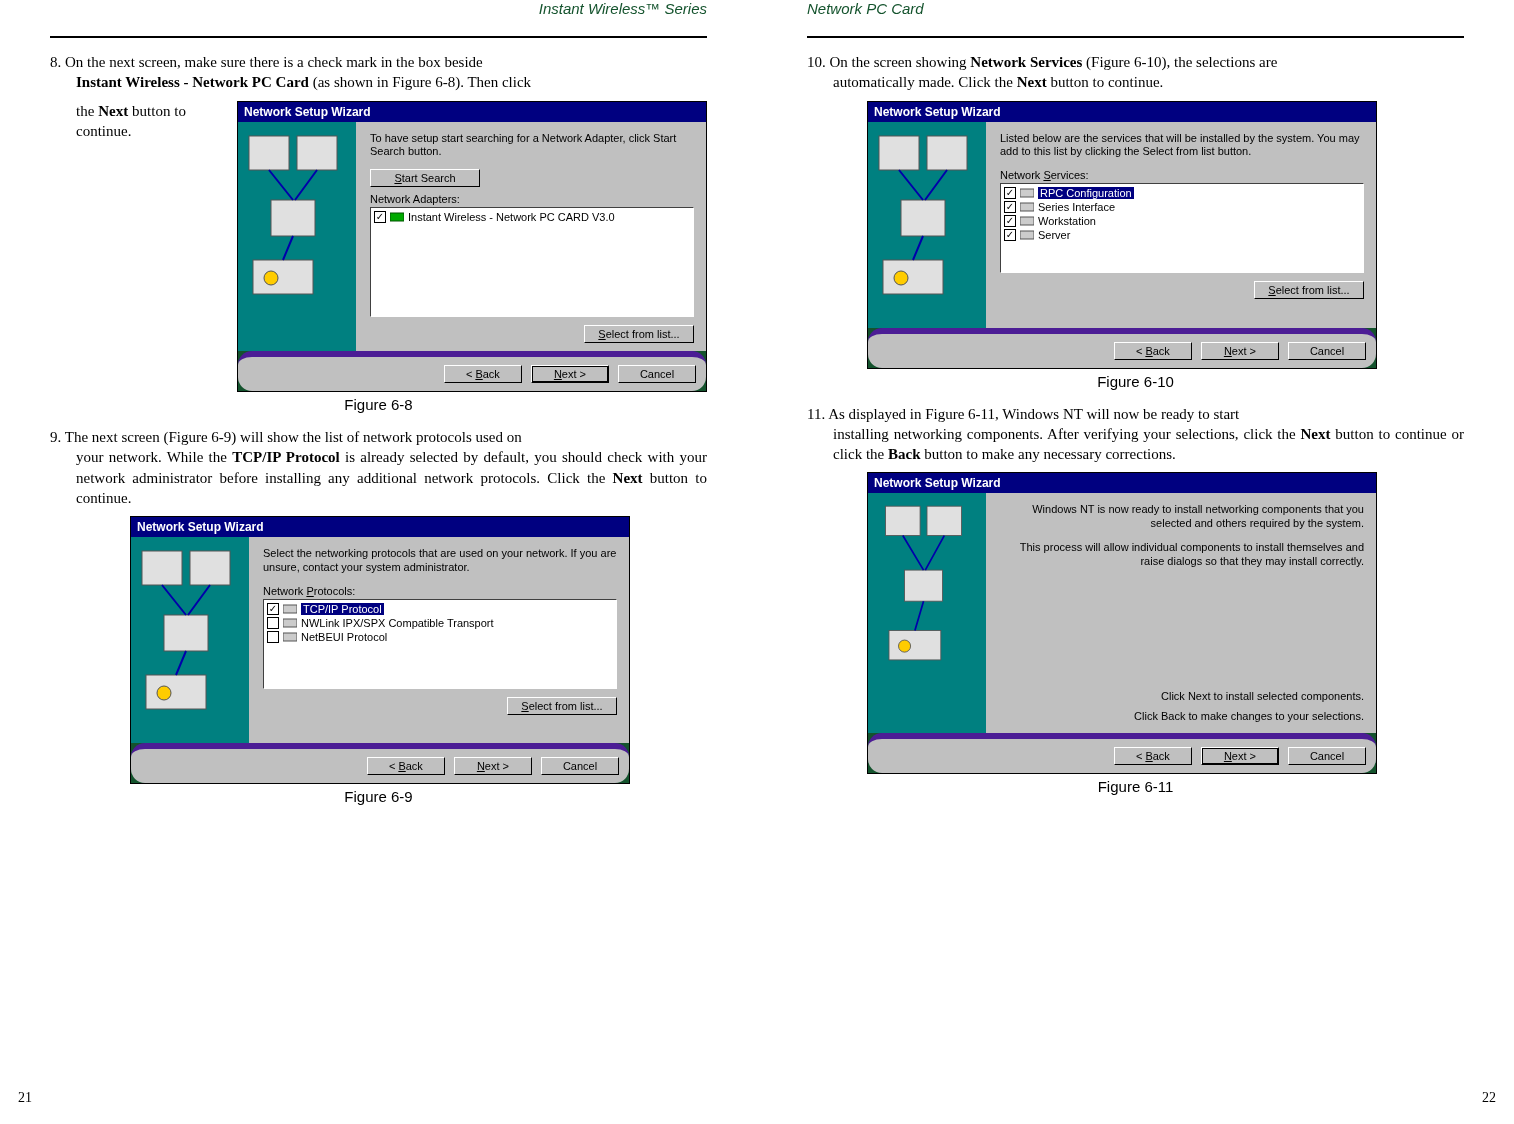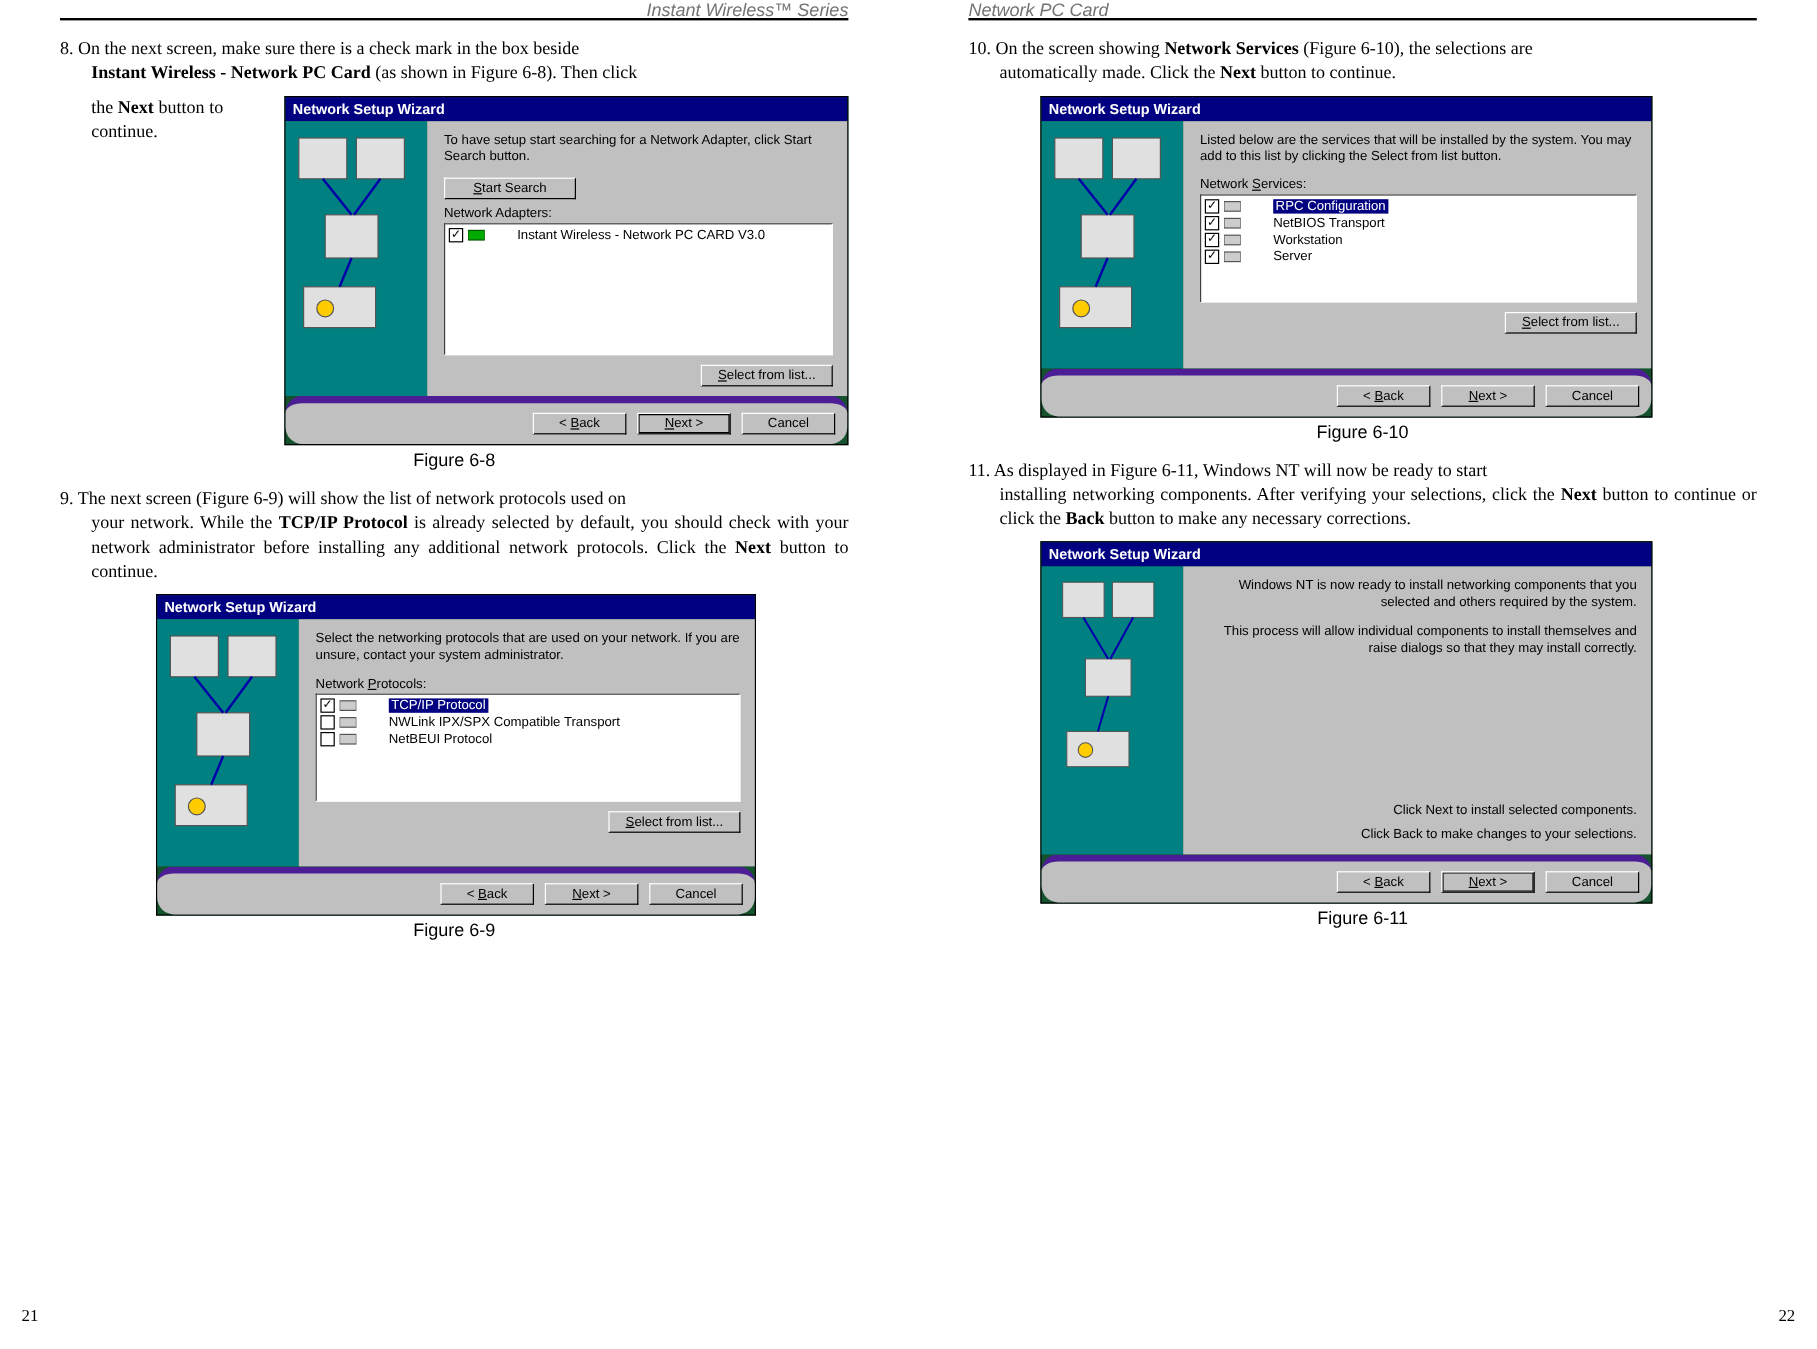--- a/index.html
+++ b/index.html
@@ -16,26 +16,26 @@
     width: 757px;
     height: 1124px;
     float: left;
     padding: 0 50px 0 50px;
     position: relative;
   }
   .hdr {
     font-style: italic;
     font-family: "Arial Narrow", Arial, sans-serif;
     font-size: 15px;
-    color: #737373;
+    color: #14532d;
     border-bottom: 2px solid #000;
     padding-bottom: 2px;
     margin-bottom: 14px;
     margin-top: 0;
-    height: 17px;
+    height: 38px;
     overflow: hidden;
   }
   .hdr.left { text-align: right; }
   .hdr.right { text-align: left; }
   .step { margin-bottom: 8px; text-align: justify; line-height: 1.35; }
   .step .num { display: inline; }
   .step .body-rest { display: block; margin-left: 26px; }
   .step b { font-weight: bold; }
   .step8-side {
     float: left;
@@ -107,21 +107,21 @@
   .listbox.short { height: 90px; }
   .list-item { display:flex; align-items:center; gap:4px; padding:1px 0; }
   .list-item .chk {
     width:12px; height:12px; border:1px solid #000; background:#fff;
     display:inline-flex; align-items:center; justify-content:center;
     font-size:10px; line-height:1;
   }
   .list-item .ico {
     width:14px; height:12px; display:inline-block;
   }
-  .list-item .lbl { white-space:nowrap;margin-left:23px; }
+  .list-item .lbl { white-space:nowrap; }
   .list-item.sel .lbl { background:#000080; color:#fff; padding:0 2px; }
   .btn {
     display:inline-block;
     background:#c0c0c0;
     border:1px solid #000;
     border-top-color:#fff; border-left-color:#fff;
     padding:2px 0;
     text-align:center;
     font-size:11px;
     min-width:92px;
@@ -298,21 +298,21 @@
             <span class="ico"><svg width="14" height="12">
                   <rect x="0" y="2" width="14" height="8" fill="#ccc" stroke="#555"></rect>
                 </svg></span>
             <span class="lbl">RPC Configuration</span>
           </div>
           <div class="list-item">
             <span class="chk">✓</span>
             <span class="ico"><svg width="14" height="12">
                   <rect x="0" y="2" width="14" height="8" fill="#ccc" stroke="#555"></rect>
                 </svg></span>
-            <span class="lbl">NetBIOS Transport</span>
+            <span class="lbl">Series Interface</span>
           </div>
           <div class="list-item">
             <span class="chk">✓</span>
             <span class="ico"><svg width="14" height="12">
                   <rect x="0" y="2" width="14" height="8" fill="#ccc" stroke="#555"></rect>
                 </svg></span>
             <span class="lbl">Workstation</span>
           </div>
           <div class="list-item">
             <span class="chk">✓</span>

